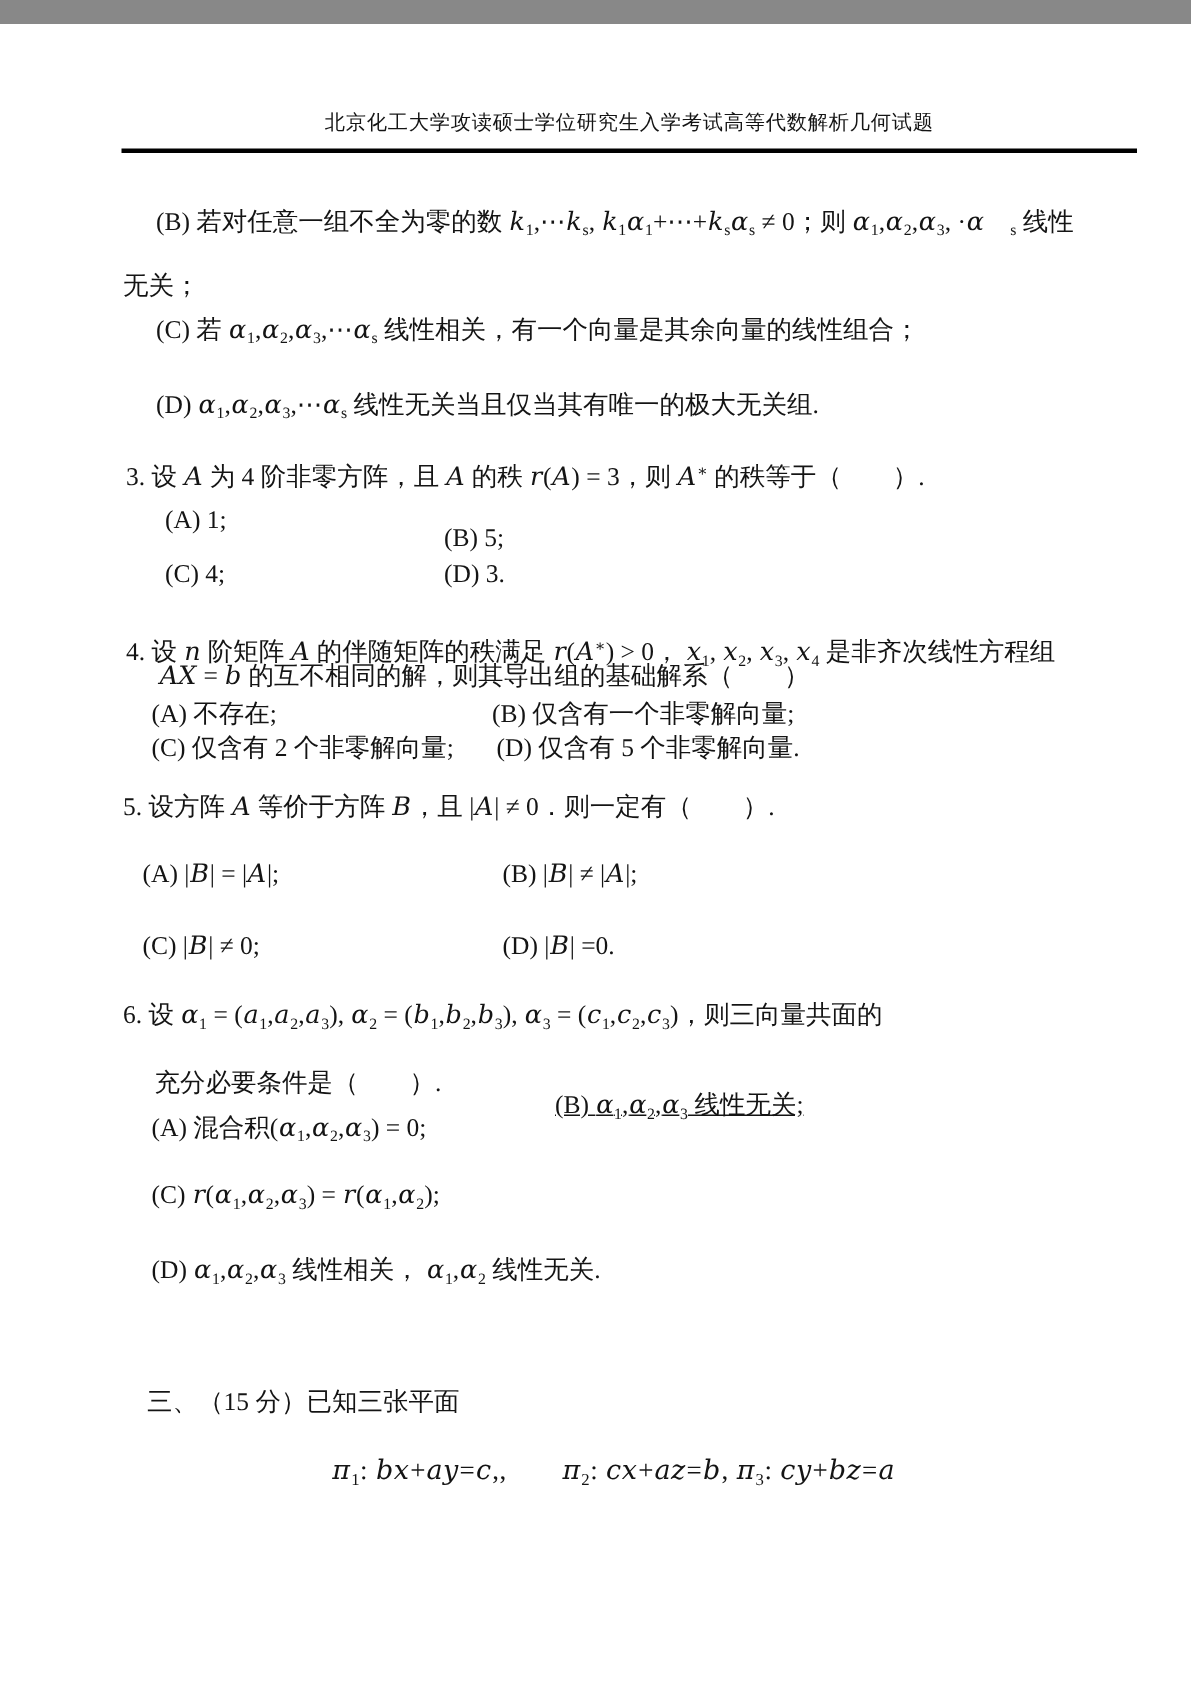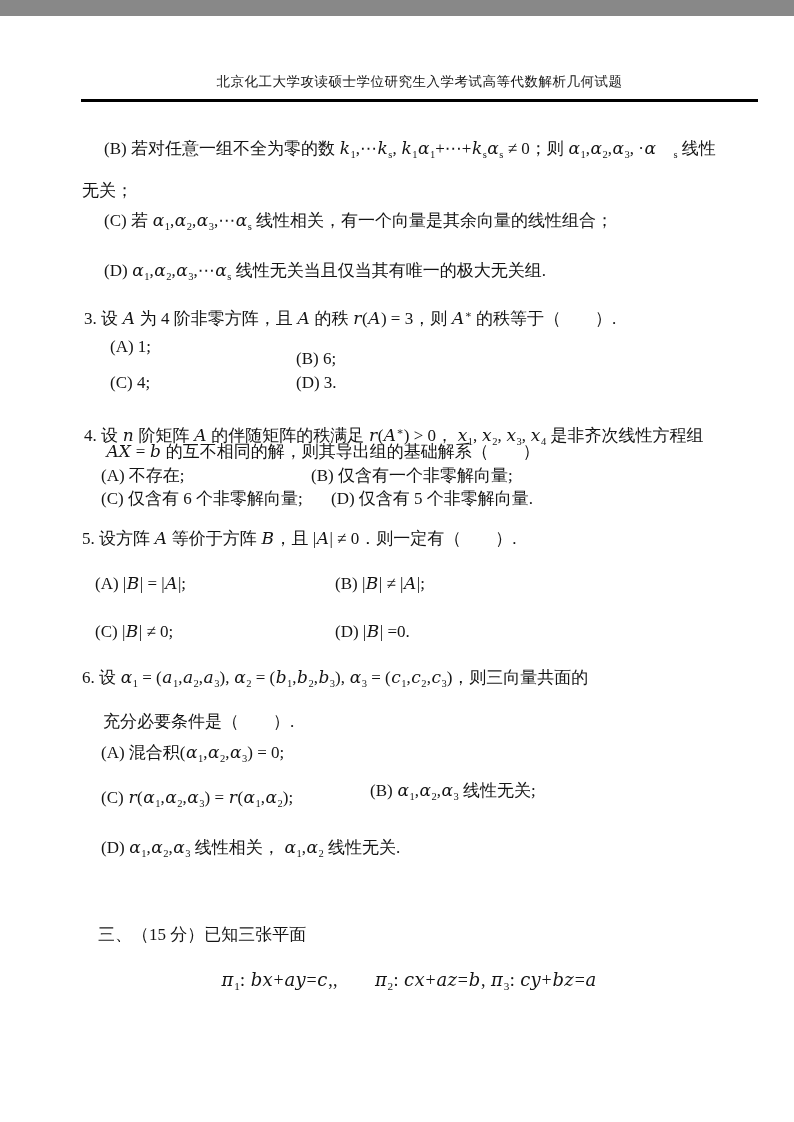--- a/index.html
+++ b/index.html
@@ -57,40 +57,40 @@
   <div class="hdr">北京化工大学攻读硕士学位研究生入学考试高等代数解析几何试题</div>
   <div class="hdr-rule"></div>
 
   <div class="line" style="top:121px; left:104px;">(B) 若对任意一组不全为零的数 <i>k</i><sub>1</sub>,⋯<i>k</i><sub>s</sub>, <i>k</i><sub>1</sub><i>α</i><sub>1</sub>+⋯+<i>k</i><sub>s</sub><i>α</i><sub>s</sub> ≠ 0；则 <i>α</i><sub>1</sub>,<i>α</i><sub>2</sub>,<i>α</i><sub>3</sub>, ·<i>α</i>　<sub>s</sub> 线性</div>
   <div class="line" style="top:164px; left:82px;">无关；</div>
   <div class="line" style="top:193px; left:104px;">(C) 若 <i>α</i><sub>1</sub>,<i>α</i><sub>2</sub>,<i>α</i><sub>3</sub>,⋯<i>α</i><sub>s</sub> 线性相关，有一个向量是其余向量的线性组合；</div>
   <div class="line" style="top:243px; left:104px;">(D) <i>α</i><sub>1</sub>,<i>α</i><sub>2</sub>,<i>α</i><sub>3</sub>,⋯<i>α</i><sub>s</sub> 线性无关当且仅当其有唯一的极大无关组.</div>
 
   <div class="line" style="top:291px; left:84px;">3. 设 <i>A</i> 为 4 阶非零方阵，且 <i>A</i> 的秩 <i>r</i>(<i>A</i>) = 3，则 <i>A</i><sup>∗</sup> 的秩等于（　　）.</div>
   <div class="line" style="top:320px; left:110px;">(A) 1;</div>
-  <div class="line" style="top:332px; left:296px;">(B) 6;</div>
+  <div class="line" style="top:332px; left:296px;">(B) 5;</div>
   <div class="line" style="top:356px; left:110px;">(C) 4;</div>
   <div class="line" style="top:356px; left:296px;">(D) 3.</div>
 
   <div class="line" style="top:408px; left:84px;text-align:right;">4. 设 <i>n</i> 阶矩阵 <i>A</i> 的伴随矩阵的秩满足 <i>r</i>(<i>A</i><sup>∗</sup>) &gt; 0， <i>x</i><sub>1</sub>, <i>x</i><sub>2</sub>, <i>x</i><sub>3</sub>, <i>x</i><sub>4</sub> 是非齐次线性方程组</div>
   <div class="line" style="top:424px; left:106px;"><i>AX</i> = <i>b</i> 的互不相同的解，则其导出组的基础解系（　　）</div>
   <div class="line" style="top:449px; left:101px;">(A) 不存在;</div>
-  <div class="line" style="top:449px; left:311px;">(B) 仅含有一个非零解向量;</div>
-  <div class="line" style="top:472px; left:101px;">(C) 仅含有 6 个非零解向量;</div>
+  <div class="line" style="top:449px; left:328px;">(B) 仅含有一个非零解向量;</div>
+  <div class="line" style="top:472px; left:101px;">(C) 仅含有 2 个非零解向量;</div>
   <div class="line" style="top:472px; left:331px;">(D) 仅含有 5 个非零解向量.</div>
 
   <div class="line" style="top:511px; left:82px;">5. 设方阵 <i>A</i> 等价于方阵 <i>B</i>，且 |<i>A</i>| ≠ 0．则一定有（　　）.</div>
   <div class="line" style="top:556px; left:95px;">(A) |<i>B</i>| = |<i>A</i>|;</div>
   <div class="line" style="top:556px; left:335px;">(B) |<i>B</i>| ≠ |<i>A</i>|;</div>
   <div class="line" style="top:604px; left:95px;">(C) |<i>B</i>| ≠ 0;</div>
   <div class="line" style="top:604px; left:335px;">(D) |<i>B</i>| =0.</div>
 
   <div class="line" style="top:650px; left:82px;">6. 设 <i>α</i><sub>1</sub> = (<i>a</i><sub>1</sub>,<i>a</i><sub>2</sub>,<i>a</i><sub>3</sub>), <i>α</i><sub>2</sub> = (<i>b</i><sub>1</sub>,<i>b</i><sub>2</sub>,<i>b</i><sub>3</sub>), <i>α</i><sub>3</sub> = (<i>c</i><sub>1</sub>,<i>c</i><sub>2</sub>,<i>c</i><sub>3</sub>)，则三向量共面的</div>
   <div class="line" style="top:695px; left:103px;">充分必要条件是（　　）.</div>
   <div class="line" style="top:725px; left:101px;">(A) 混合积(<i>α</i><sub>1</sub>,<i>α</i><sub>2</sub>,<i>α</i><sub>3</sub>) = 0;</div>
-  <div class="line" style="top:763px; left:370px;">(B) <i>α</i><sub>1</sub>,<i>α</i><sub>2</sub>,<i>α</i><sub>3</sub> 线性无关;</div>
+  <div class="line" style="top:710px; left:370px;text-decoration:underline;">(B) <i>α</i><sub>1</sub>,<i>α</i><sub>2</sub>,<i>α</i><sub>3</sub> 线性无关;</div>
   <div class="line" style="top:770px; left:101px;">(C) <i>r</i>(<i>α</i><sub>1</sub>,<i>α</i><sub>2</sub>,<i>α</i><sub>3</sub>) = <i>r</i>(<i>α</i><sub>1</sub>,<i>α</i><sub>2</sub>);</div>
   <div class="line" style="top:820px; left:101px;">(D) <i>α</i><sub>1</sub>,<i>α</i><sub>2</sub>,<i>α</i><sub>3</sub> 线性相关， <i>α</i><sub>1</sub>,<i>α</i><sub>2</sub> 线性无关.</div>
 
   <div class="line" style="top:908px; left:98px;">三、（15 分）已知三张平面</div>
   <div class="line formula" style="top:952px; left:221px;"><i>π</i><sub>1</sub>: <i>bx</i>+<i>ay</i>=<i>c</i>,,　　<i>π</i><sub>2</sub>: <i>cx</i>+<i>az</i>=<i>b</i>, <i>π</i><sub>3</sub>: <i>cy</i>+<i>bz</i>=<i>a</i></div>
 
 </div>
 
 </body></html>

